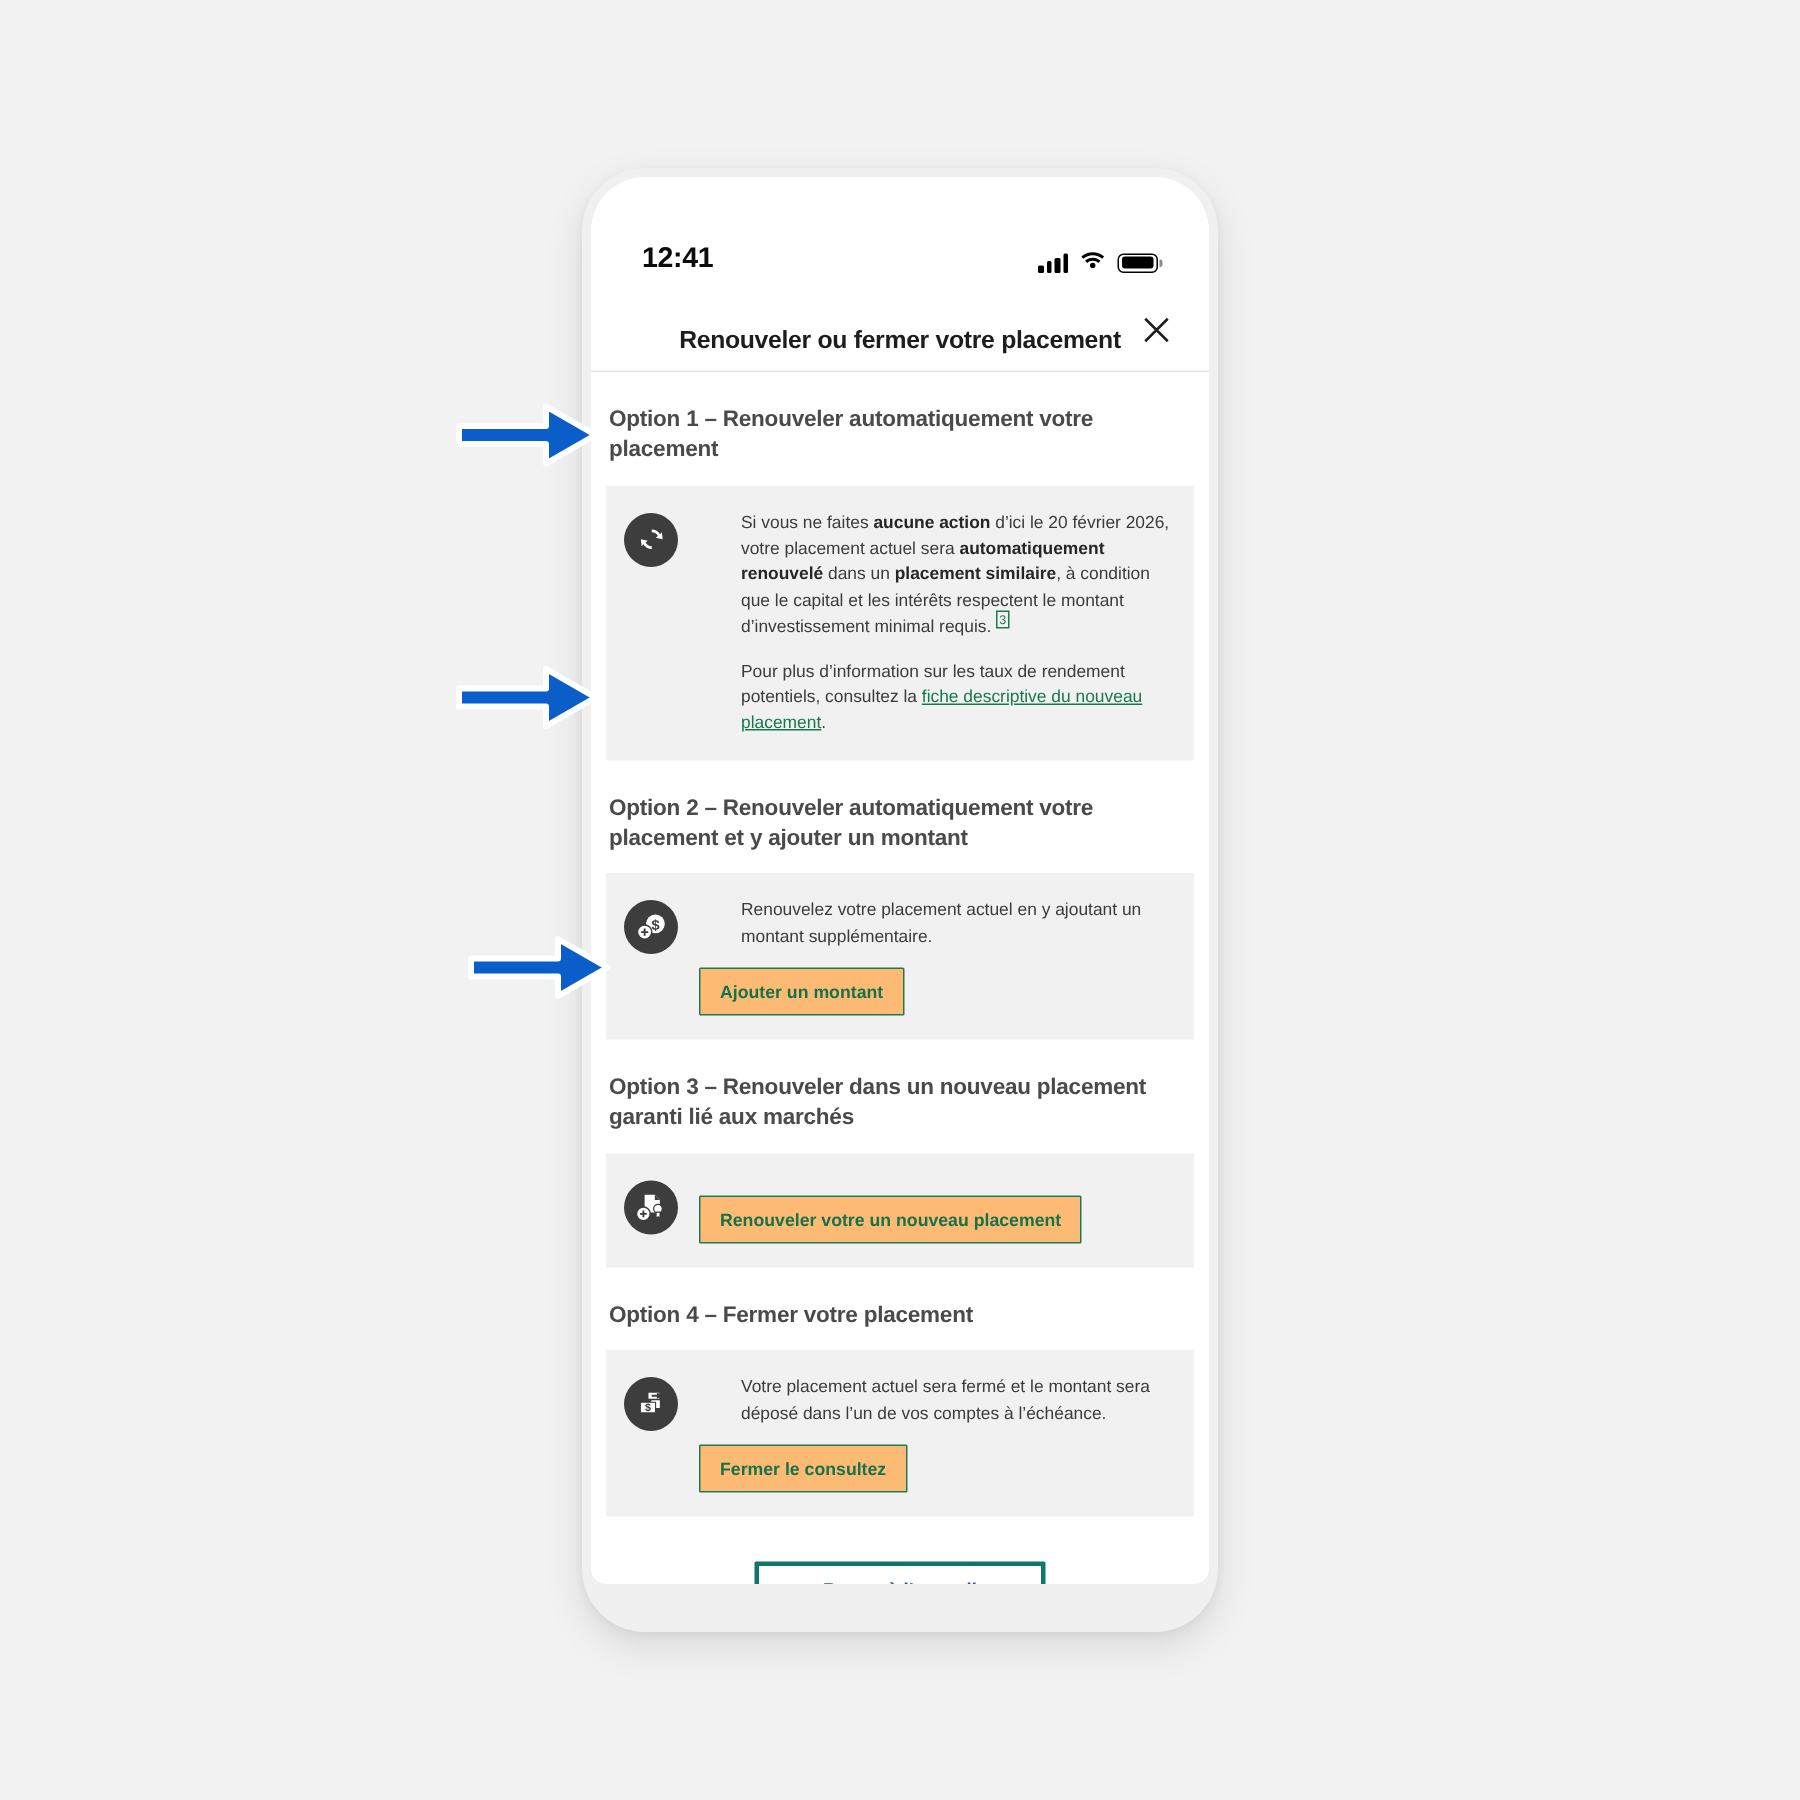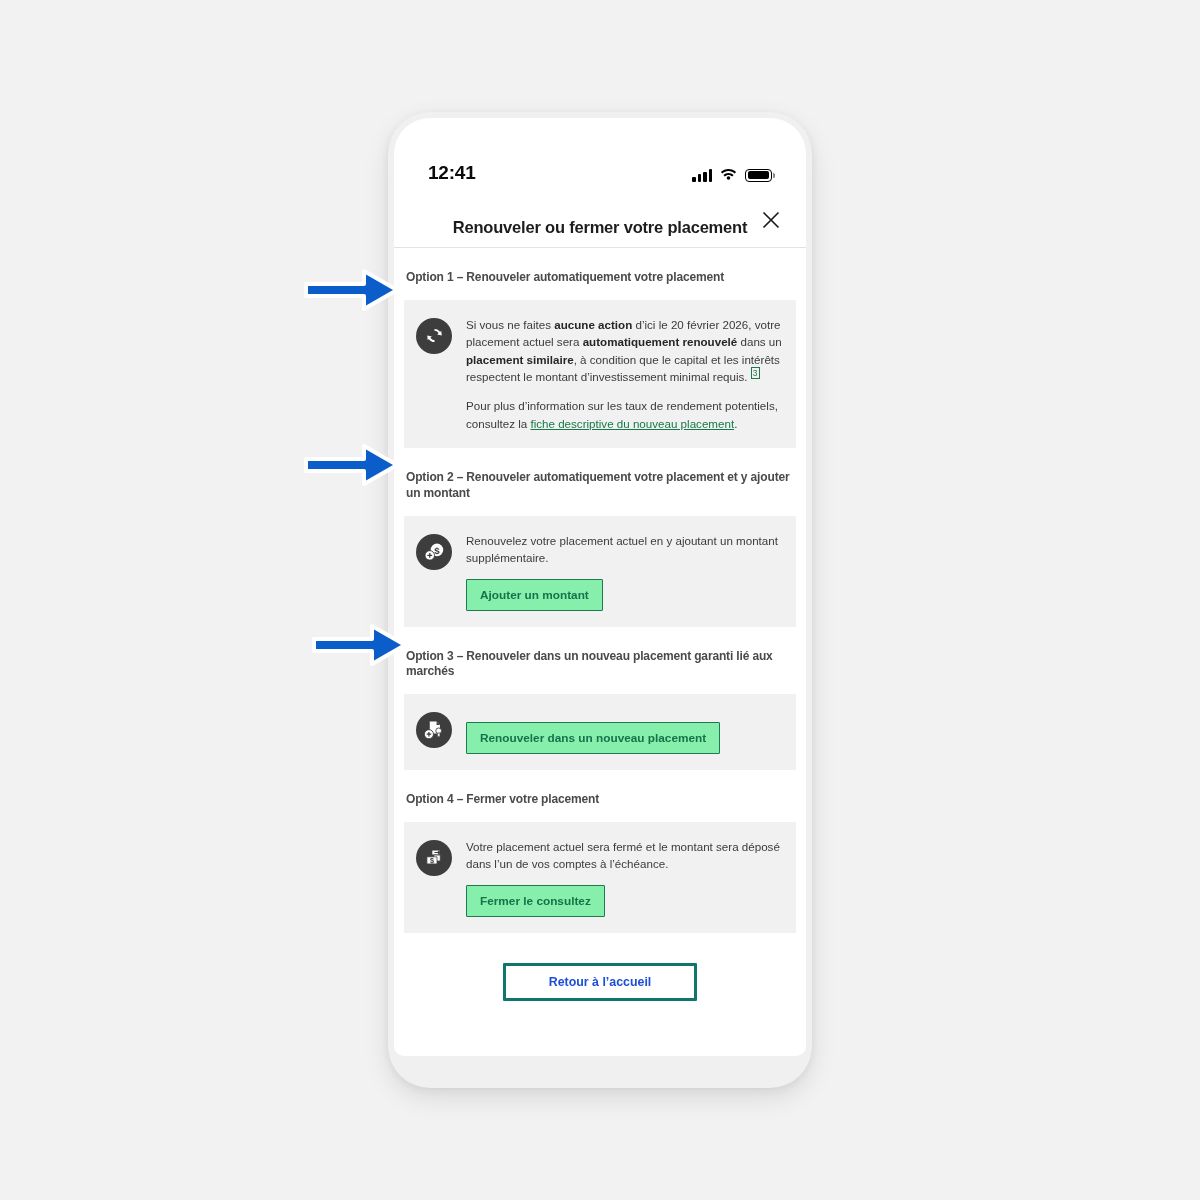--- a/index.html
+++ b/index.html
@@ -107,21 +107,21 @@
     width: 30px; height: 30px;
     display: flex; align-items: center; justify-content: center;
     cursor: pointer;
     background: none; border: none;
   }
 
   
   #content { padding: 0; }
 
   .option-heading {
-    font-size: 12px;
+    font-size: 15px;
     font-weight: bold;
     color: #4a4a4a;
     line-height: 1.32;
     padding: 22px 12px 14px 12px;
     letter-spacing: -0.15px;
   }
 
   .option-card {
     background: #f1f1f1;
     margin: 0 10px;
@@ -138,20 +138,21 @@
     display: flex; align-items: center; justify-content: center;
     margin-top: 2px;
   }
 
   .option-body { flex: 1 1 auto; min-width: 0; }
 
   .option-text {
     font-size: 11.6px;
     color: #3b3b3b;
     line-height: 1.5;
+    margin-left: 28px;
   }
   .option-text b { font-weight: bold; color: #262626; }
   .option-text + .option-text { margin-top: 12px; }
 
   .footnote-ref {
     color: #1d7a4d;
     font-size: 8.4px;
     vertical-align: super;
     text-decoration: none;
     border-bottom: 1px solid #1d7a4d;
@@ -166,21 +167,21 @@
   .inline-link {
     color: #16794a;
     text-decoration: underline;
     cursor: pointer;
   }
 
   .ghost-button {
     display: inline-block;
     margin-top: 12px;
     padding: 8px 13px;
-    background: #86efac;
+    background: #fdba74;
     border: 1px solid #1d7a52;
     color: #15724a;
     font-size: 11.8px;
     font-weight: bold;
     font-family: "Liberation Sans", sans-serif;
     cursor: pointer;
     border-radius: 1px;
   }
 
   #home-button-wrap {
@@ -288,21 +289,21 @@
           <svg width="22" height="22" viewBox="0 0 26 26">
             <path d="M8 3h8l4 4v10H8z" fill="#fff"></path>
             <path d="M16 3v4h4" fill="#3d3d3d"></path>
             <circle cx="18.5" cy="14" r="3.4" fill="#fff" stroke="#3d3d3d" stroke-width="1"></circle>
             <path d="M17 16.6l0 5 1.6-1.3 1.5 1.3 0-5z" fill="#fff" stroke="#3d3d3d" stroke-width="0.9"></path>
             <circle cx="7" cy="18" r="5.4" fill="#fff" stroke="#3d3d3d" stroke-width="1.1"></circle>
             <path d="M7 15.3v5.4 M4.3 18h5.4" stroke="#3d3d3d" stroke-width="1.5" fill="none"></path>
           </svg>
         </div>
         <div class="option-body">
-          <button class="ghost-button">Renouveler dans un nouveau placement</button>
+          <button class="ghost-button">Renouveler votre un nouveau placement</button>
         </div>
       </div>
 
       <h2 class="option-heading">Option 4 – Fermer votre placement</h2>
       <div class="option-card">
         <div class="option-icon">
           <svg width="22" height="22" viewBox="0 0 26 26">
             <path d="M11 4.2h8.5v4.6H11z" fill="#fff"></path>
             <path d="M13.5 6.5h6.5 M17.8 4.6l2.2 1.9-2.2 1.9" stroke="#3d3d3d" stroke-width="1.4" fill="none" stroke-linejoin="round"></path>
             <path d="M12.8 9.5h7.6v7.1h-7.6z" fill="#fff" stroke="#3d3d3d" stroke-width="0.9"></path>

